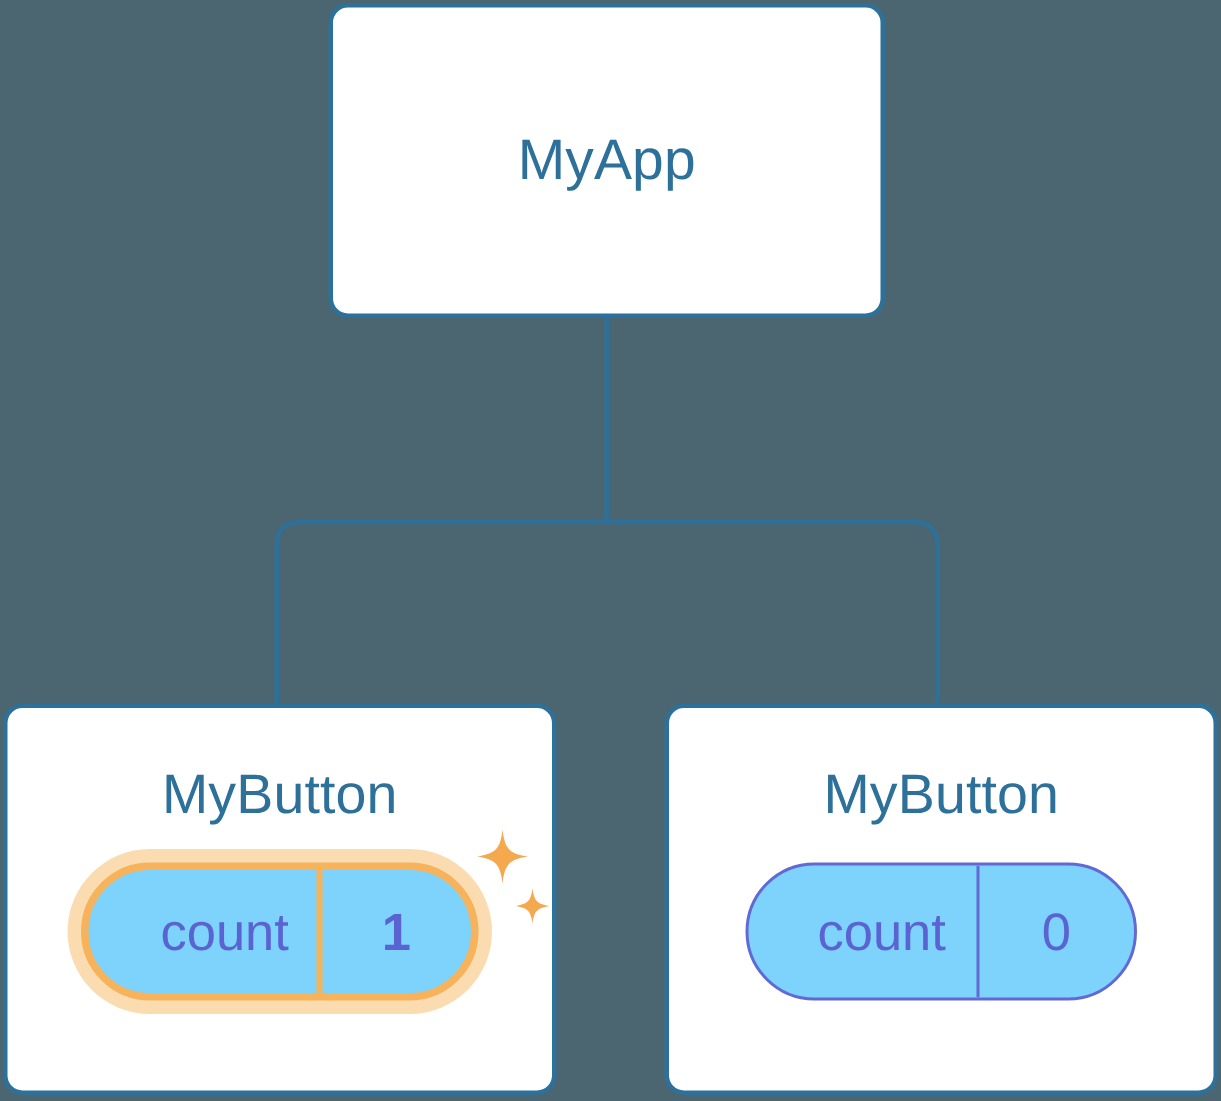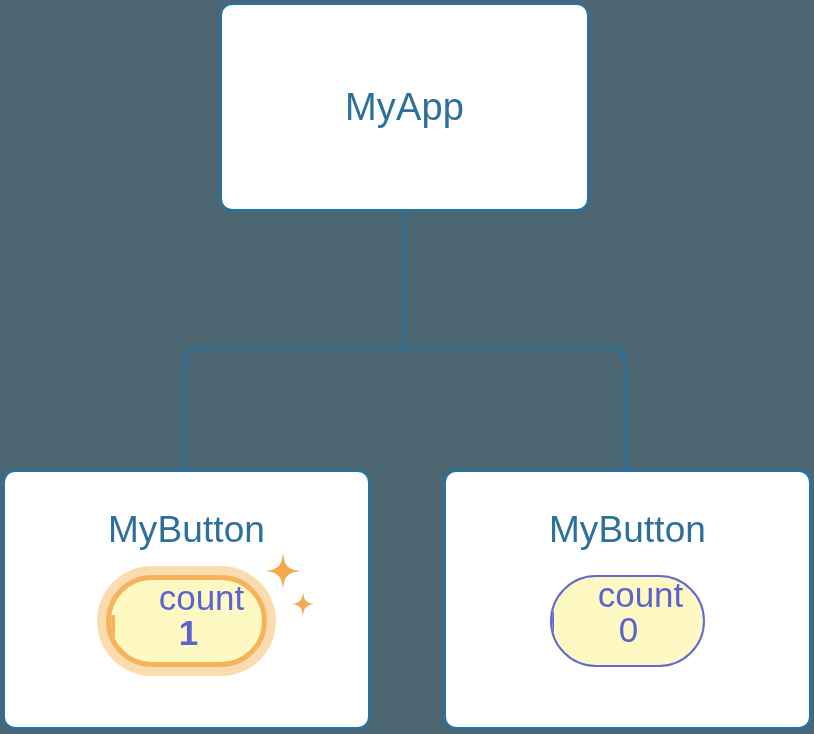--- a/index.html
+++ b/index.html
@@ -78,25 +78,24 @@
     position: relative;
     margin-top: 27px;
     display: flex;
     justify-content: center;
   }
   .pill {
     position: relative;
     box-sizing: border-box;
     display: flex;
     align-items: stretch;
-    background: #fef9c3;
+    background: #7dd3fc;
     border-radius: 999px;
     height: 92px;
     overflow: hidden;
-    flex-direction: column;
   }
   .pill-key, .pill-val {
     display: flex;
     align-items: center;
     justify-content: center;
     line-height: 1;
     white-space: nowrap;
   }
   .pill-key {
     font-size: 35px;

